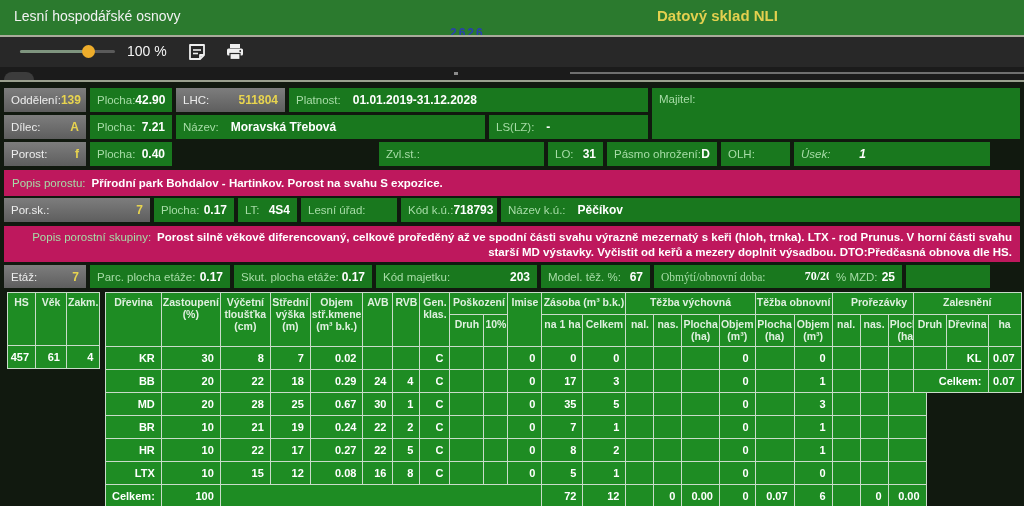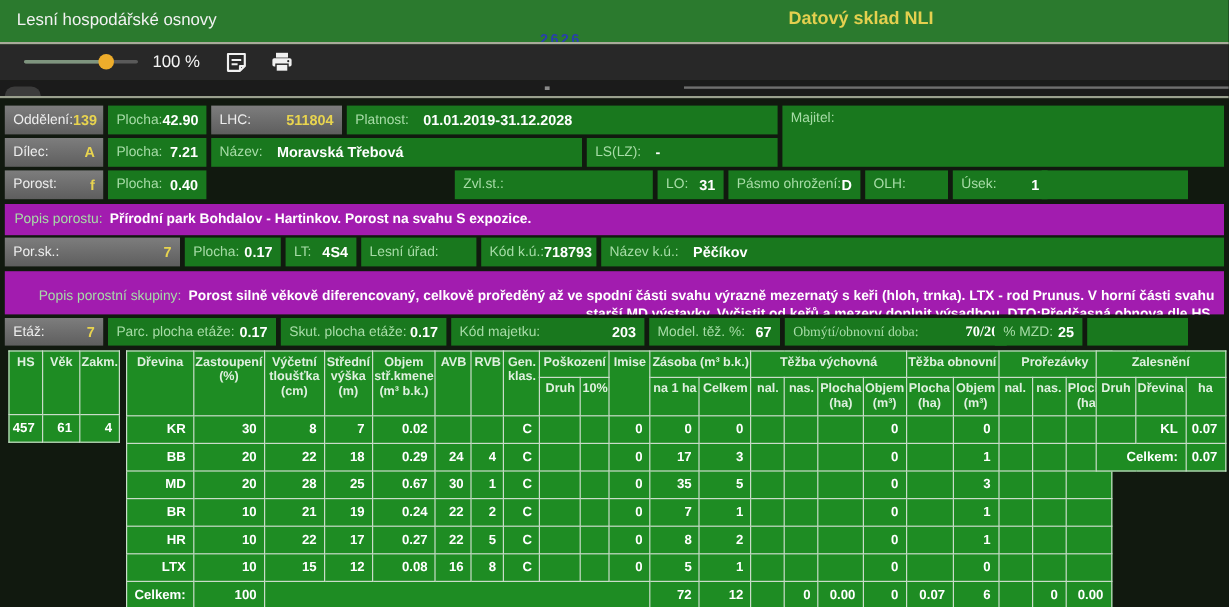--- a/index.html
+++ b/index.html
@@ -30,21 +30,21 @@
   .content{position:absolute;top:82px;left:0;width:1024px;height:424px;background:#11190f;}
   .fc{position:absolute;height:24px;box-sizing:border-box;display:flex;align-items:center;justify-content:space-between;
       padding:0 7px;background:#19781e;font-size:11.5px;white-space:nowrap;overflow:hidden;}
   .fc .lbl{color:#a7dca7;}
   .fc .val{color:#ffffff;font-weight:bold;font-size:12px;}
   .fc.gray{background:linear-gradient(#7d7d7d,#5e5e5e);}
   .fc.gray .lbl{color:#ededed;}
   .fc.gray .val{color:#e8d44f;}
   .fc.lv{justify-content:flex-start;gap:12px;}
   .fc.tall{align-items:flex-start;padding-top:5px;}
-  .popis{position:absolute;box-sizing:border-box;background:#a21caf;padding:14px 8px;font-size:11.5px;line-height:14px;overflow:hidden;}
+  .popis{position:absolute;box-sizing:border-box;background:#be185d;padding:4px 8px;font-size:11.5px;line-height:14px;overflow:hidden;}
   .popis .lbl{color:#a7dca7;margin-right:6px;}
   .popis .val{color:#ffffff;font-weight:bold;}
   
   table{border-collapse:collapse;table-layout:fixed;}
   .gtable{position:absolute;background:#1e8c23;border:1px solid #e2efe2;}
   .gtable th,.gtable td{border:1px solid #c9dcc9;box-sizing:border-box;overflow:hidden;}
   .gtable th{color:#dff0df;font-size:10.5px;font-weight:bold;text-align:center;vertical-align:top;padding:3px 1px 0 1px;white-space:pre-line;line-height:12px;}
   .gtable td{color:#ffffff;font-size:11px;font-weight:bold;text-align:right;padding:0 6px 0 2px;height:23px;white-space:nowrap;}
   .gtable .grp{vertical-align:top;height:22px;}
   .gtable .sub{height:32px;}
@@ -153,21 +153,21 @@
     <span class="val">31</span>
   </div>
   <div class="fc" style="left:607px;top:60px;width:110px;">
     <span class="lbl">Pásmo ohrožení:</span>
     <span class="val">D</span>
   </div>
   <div class="fc lv" style="left:721px;top:60px;width:69px;">
     <span class="lbl">OLH:</span>
     <span class="val"></span>
   </div>
-  <div class="fc" style="left:794px;top:60px;width:79px;">
+  <div class="fc" style="left:794px;top:60px;width:79px;font-style:italic;">
     <span class="lbl">Úsek:</span>
     <span class="val">1</span>
   </div>
   <div class="fc" style="left:868px;top:60px;width:122px;"></div>
 
   <div class="popis" style="left:4px;top:88px;width:1016px;height:26px;padding-top:6px;">
     <span class="lbl">Popis porostu:</span><span class="val">Přírodní park Bohdalov - Hartinkov. Porost na svahu S expozice.</span>
   </div>
 
   <div class="fc gray" style="left:4px;top:116px;width:146px;">

